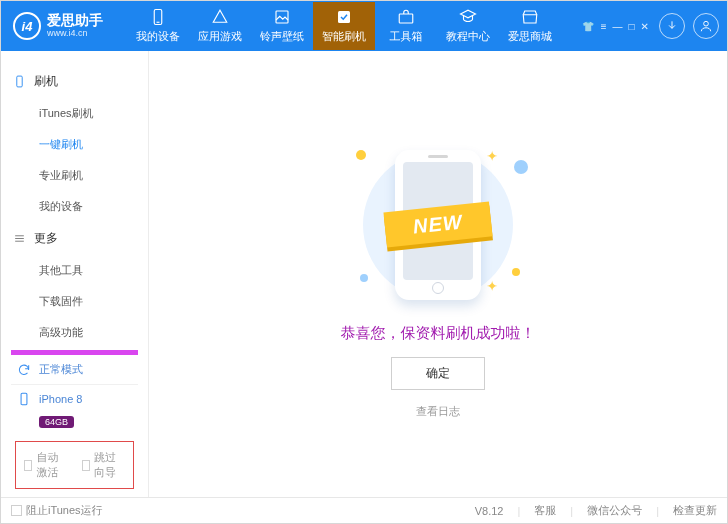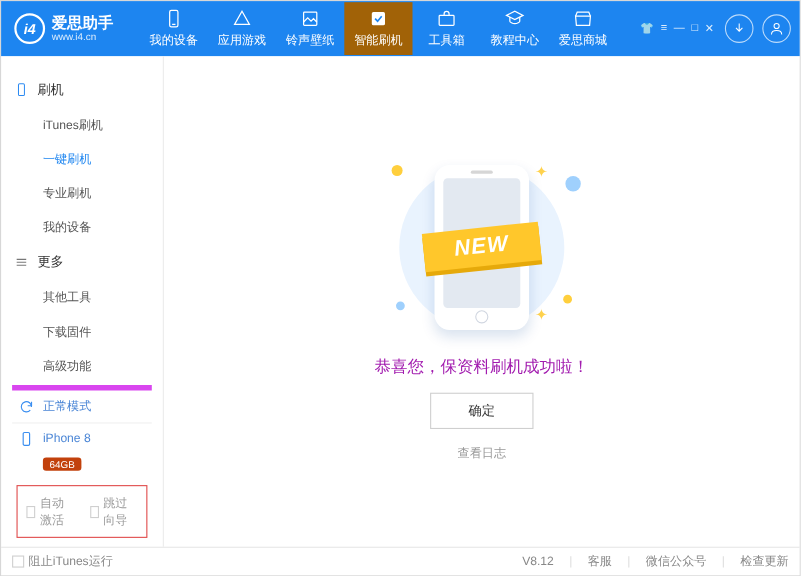--- a/index.html
+++ b/index.html
@@ -26,21 +26,21 @@
 .sb-head{display:flex;align-items:center;gap:8px;font-size:12px;color:#333;padding:8px 0;}
 .sb-head svg{width:13px;height:13px;stroke:#2b8af2;fill:none;stroke-width:1.7;}
 .sb-head.more svg{stroke:#777;}
 .sb-sub{display:flex;flex-direction:column;padding-left:26px;}
 .sb-item{font-size:11px;color:#555;padding:8px 0;cursor:pointer;}
 .sb-item.active{color:#1d85f0;}
 .sb-bottom{margin-top:auto;padding:0 10px 0;}
 .mode-chip,.device-chip{display:flex;align-items:center;gap:8px;padding:7px 6px;font-size:11px;color:#4b86d6;border-top:5px solid #d946ef;}
 .mode-chip svg,.device-chip svg{width:14px;height:14px;stroke:#3a8ef0;fill:none;stroke-width:1.8;}
 .device-chip{flex-wrap:wrap;border-top:1px solid #f0f0f0;}
-.capacity{background:#c2410c;color:#fff;font-size:9px;padding:1px 6px;border-radius:3px;margin-left:22px;margin-top:2px;}
+.capacity{background:#701a75;color:#fff;font-size:9px;padding:1px 6px;border-radius:3px;margin-left:22px;margin-top:2px;}
 .redbox{margin:6px 4px 8px;border:1px solid #e04a4a;padding:8px 8px;display:flex;gap:14px;align-items:center;}
 .cb{display:flex;align-items:center;gap:4px;font-size:11px;color:#9b9b9b;}
 .cb .box{width:11px;height:11px;border:1px solid #cfcfcf;background:#fff;}
 .content{flex:1;display:flex;flex-direction:column;align-items:center;justify-content:center;gap:14px;padding-top:20px;}
 .illus{width:220px;height:170px;position:relative;display:flex;align-items:center;justify-content:center;}
 .illus .circ{width:150px;height:150px;background:#e9f3fe;border-radius:50%;position:absolute;}
 .illus .phone{position:relative;width:86px;height:150px;background:#fff;border-radius:14px;box-shadow:0 6px 12px rgba(0,70,150,.15);}
 .illus .phone::before{content:"";position:absolute;top:12px;left:8px;right:8px;bottom:20px;background:#e3e9f1;border-radius:4px;}
 .illus .phone::after{content:"";position:absolute;bottom:6px;left:50%;width:10px;height:10px;border:1px solid #d0d6e0;border-radius:50%;transform:translateX(-50%);}
 .illus .spk{position:absolute;top:5px;left:50%;transform:translateX(-50%);width:20px;height:3px;background:#d6d6d6;border-radius:2px;z-index:2;}

